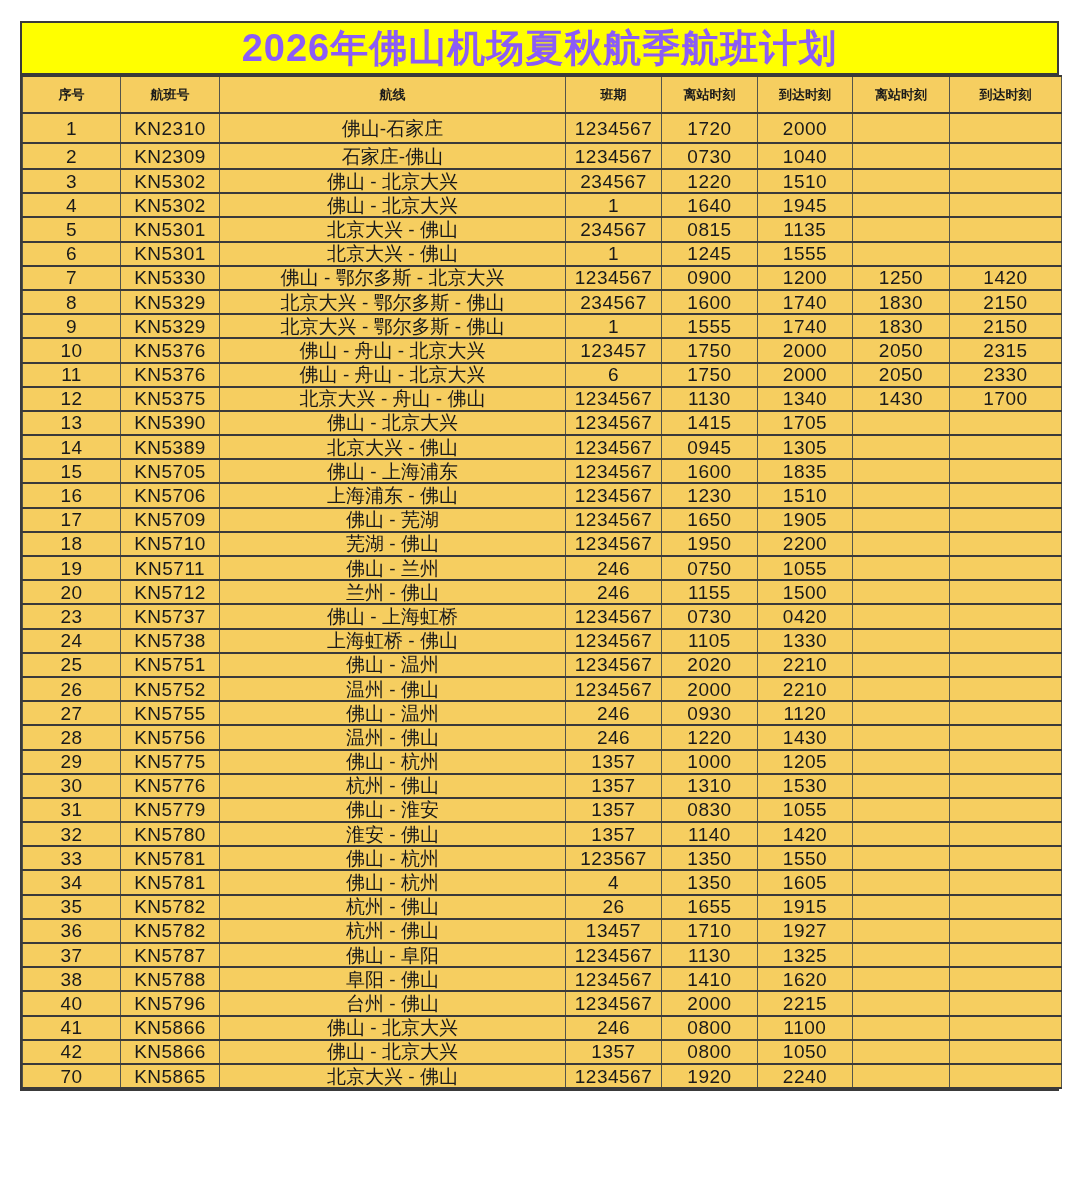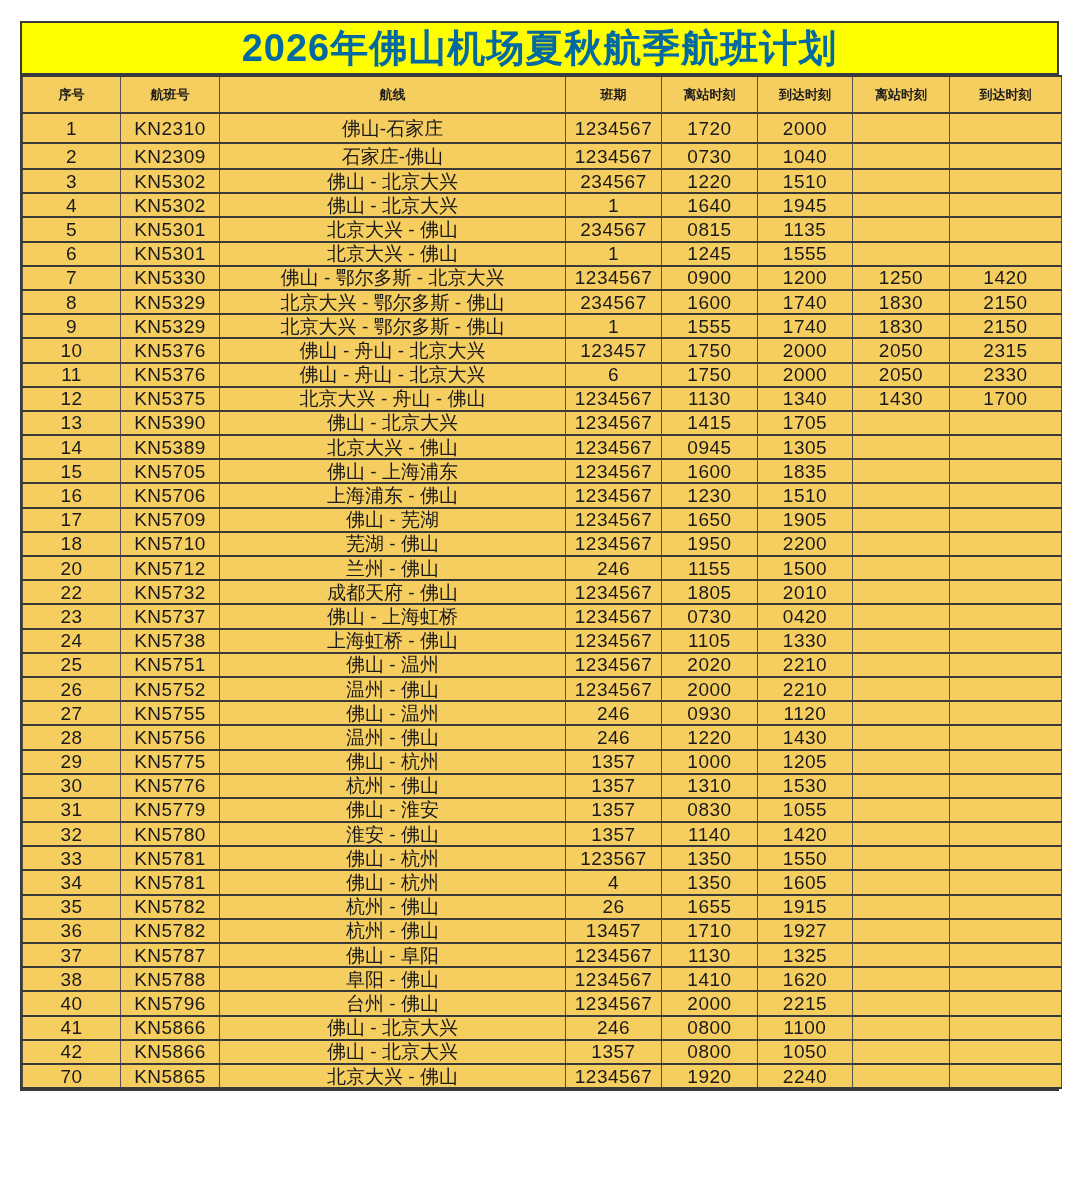--- a/index.html
+++ b/index.html
@@ -25,21 +25,21 @@
     border: 2px solid #3a3a3a;
     box-sizing: border-box;
   }
   .title-bar {
     background: #ffff00;
     height: 50px;
     line-height: 50px;
     text-align: center;
     font-size: 38px;
     font-weight: 700;
-    color: #0369a1;
+    color: #8b5cf6;
     letter-spacing: 1px;
     border-bottom: 2px solid #3a3a3a;
     white-space: nowrap;
     overflow: hidden;
   }
   table.schedule {
     border-collapse: collapse;
     table-layout: fixed;
     width: 100%;
   }
@@ -285,40 +285,40 @@
             <td class="c-no">18</td>
             <td class="c-flight">KN5710</td>
             <td class="c-route">芜湖 - 佛山</td>
             <td class="c-days">1234567</td>
             <td class="c-dep1">1950</td>
             <td class="c-arr1">2200</td>
             <td class="c-dep2"></td>
             <td class="c-arr2"></td>
           </tr>
           <tr>
+            <td class="c-no">19</td>
+            <td class="c-flight">KN5711</td>
+            <td class="c-route">佛山 - 兰州</td>
+            <td class="c-days">246</td>
+            <td class="c-dep1">0750</td>
+            <td class="c-arr1">1055</td>
+            <td class="c-dep2"></td>
+            <td class="c-arr2"></td>
+          </tr>
+          <tr>
             <td class="c-no">20</td>
             <td class="c-flight">KN5712</td>
             <td class="c-route">兰州 - 佛山</td>
             <td class="c-days">246</td>
             <td class="c-dep1">1155</td>
             <td class="c-arr1">1500</td>
             <td class="c-dep2"></td>
             <td class="c-arr2"></td>
           </tr>
           <tr>
-            <td class="c-no">22</td>
-            <td class="c-flight">KN5732</td>
-            <td class="c-route">成都天府 - 佛山</td>
-            <td class="c-days">1234567</td>
-            <td class="c-dep1">1805</td>
-            <td class="c-arr1">2010</td>
-            <td class="c-dep2"></td>
-            <td class="c-arr2"></td>
-          </tr>
-          <tr>
             <td class="c-no">23</td>
             <td class="c-flight">KN5737</td>
             <td class="c-route">佛山 - 上海虹桥</td>
             <td class="c-days">1234567</td>
             <td class="c-dep1">0730</td>
             <td class="c-arr1">0420</td>
             <td class="c-dep2"></td>
             <td class="c-arr2"></td>
           </tr>
           <tr>

